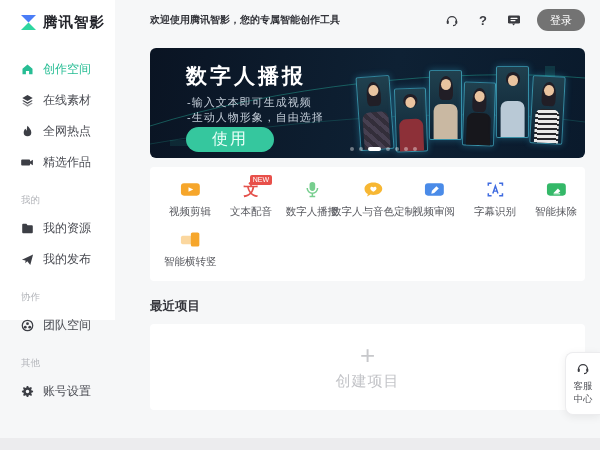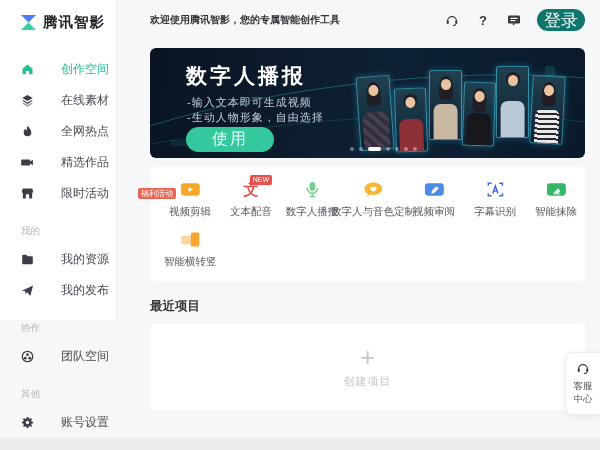--- a/index.html
+++ b/index.html
@@ -6,35 +6,35 @@
   html,body { width:600px; height:450px; overflow:hidden; }
   body { font-family:"Liberation Sans","DejaVu Sans",sans-serif; background:#f6f7f8; position:relative; }
   .app { position:relative; width:600px; height:450px; }
 
   
   .sidebar { position:absolute; left:0; top:0; width:115px; height:320px; background:#fff; z-index:2; }
   .logo { display:flex; align-items:center; gap:6px; padding:13px 0 0 20px; cursor:pointer; }
   .logo svg { width:17px; height:17px; }
   .logo-text { font-size:14.5px; font-weight:bold; color:#23242a; letter-spacing:1px; }
   .menu { margin-top:22px; }
-  .menu-item { display:flex; align-items:center; gap:27px; height:31px; padding-left:21px; font-size:12px; color:#494b52; cursor:pointer; white-space:nowrap; }
+  .menu-item { display:flex; align-items:center; gap:9px; height:31px; padding-left:21px; font-size:12px; color:#494b52; cursor:pointer; white-space:nowrap; }
   .menu-item svg { width:13px; height:13px; fill:#3c3e45; flex:0 0 auto; }
   .menu-item.active { color:#27bd94; }
   .menu-item.active svg { fill:#27bd94; }
   .side-badge { font-size:8px; color:#fff; background:#ee6352; border-radius:2px; padding:1.5px 3px; margin-left:2px; line-height:1; }
   .group-title { font-size:9.5px; color:#b3b5ba; padding:16px 0 6px 21px; }
 
   
   .main { position:absolute; left:115px; top:0; width:485px; height:450px; }
   .topbar { display:flex; align-items:center; height:40px; padding:0 15px 0 35px; gap:15px; }
   .welcome { flex:1; font-size:10px; font-weight:bold; color:#33343a; }
   .top-ico { width:16px; height:16px; display:flex; align-items:center; justify-content:center; cursor:pointer; color:#3a3b40; }
   .top-ico svg { width:14px; height:14px; }
   .help-q { font-size:13px; font-weight:bold; color:#3a3b40; }
-  .login-btn { width:48px; height:22px; border:none; border-radius:11px; background:#0f766e; color:#fff; font-size:17px; cursor:pointer; font-family:Liberation Serif, serif; }
+  .login-btn { width:48px; height:22px; border:none; border-radius:11px; background:#737373; color:#fff; font-size:11px; cursor:pointer; font-family:Liberation Serif, serif; }
 
   
   .banner { position:relative; margin:8px 15px 0 35px; height:110px; border-radius:6px; overflow:hidden; background:linear-gradient(100deg,#0a1423 0%,#0e2134 55%,#0a1a2c 100%); }
   .banner-decor { position:absolute; inset:0; }
   .banner-title { position:absolute; left:36px; top:14px; font-size:21px; font-weight:bold; color:#fff; letter-spacing:3px; }
   .banner-line { position:absolute; left:37px; font-size:11px; color:#c3cdd8; letter-spacing:1px;text-align:center; }
   .bl1 { top:47px; } .bl2 { top:62px; }
   .banner-cta { position:absolute; left:36px; top:79px; width:88px; height:25px; border:none; border-radius:13px; background:#35c79e; color:#eafff8; font-size:16px; letter-spacing:2px; cursor:pointer; font-family:inherit; }
   .dots { position:absolute; left:200px; bottom:7px; display:flex; align-items:center; gap:5px; }
   .dot { width:4px; height:4px; border-radius:2px; background:rgba(255,255,255,.4); cursor:pointer; }
@@ -55,21 +55,21 @@
   .tool { display:flex; flex-direction:column; align-items:center; cursor:pointer; margin-right:9px; min-width:52px; }
   .tool-ico { position:relative; height:19px; display:flex; align-items:center; justify-content:center; }
   .tool-ico svg { height:17px; }
   .tool-label { margin-top:6px; font-size:10.5px; color:#57585e; white-space:nowrap; }
   .wen { font-size:15px; font-weight:bold; color:#e4504a; line-height:17px; }
   .new-badge { position:absolute; top:-5px; right:-13px; background:#e8504a; color:#fff; font-size:7px; padding:1px 2.5px; border-radius:2px; line-height:1.2; }
 
   .recent-card { position:relative; height:86px; }
   .create { position:absolute; left:50%; top:50%; transform:translate(-50%,-50%); text-align:center; cursor:pointer; }
   .plus { font-size:26px; font-weight:300; color:#c7c8cb; line-height:24px; }
-  .create-label { margin-top:5px; font-size:11px; color:#c3c4c8; letter-spacing:1px; }
+  .create-label { margin-top:5px; font-size:15px; color:#c3c4c8; letter-spacing:1px; }
 
   
   .support { position:absolute; right:0; top:352px; width:35px; padding:8px 0 9px; background:#fff; border:1px solid #ececee; border-right:none; border-radius:8px 0 0 8px; box-shadow:0 2px 8px rgba(0,0,0,.07); text-align:center; cursor:pointer; z-index:6; }
   .support svg { width:14px; height:14px; }
   .support-line { font-size:9.5px; color:#55565c; line-height:13px; }
 
   .bottom-strip { position:absolute; left:0; bottom:0; width:600px; height:12px; background:#ececee; z-index:7; }
 </style>
 </head>
 <body>
@@ -104,27 +104,20 @@
         <svg viewBox="0 0 14 14">
             <path d="M7 .9c1.9 2.4 4.1 4.3 4.1 7.1a4.1 4.1 0 0 1-8.2 0c0-1.5.7-2.7 1.7-3.9.6.8 1.3 1.4 1.8 2.2-.2-2-.1-3.7.6-5.4Z"></path>
           </svg>
         <span>全网热点</span>
       </div>
       <div class="menu-item">
         <svg viewBox="0 0 14 14">
             <path d="M1.2 3.8h7.6a1 1 0 0 1 1 1v1l3-1.7v5.8l-3-1.7v1a1 1 0 0 1-1 1H1.2a1 1 0 0 1-1-1V4.8a1 1 0 0 1 1-1Z"></path>
           </svg>
         <span>精选作品</span>
-      </div>
-      <div class="menu-item">
-        <svg viewBox="0 0 14 14">
-            <path d="M2 1.6h10l1.1 3.1c0 .8-.5 1.5-1.1 1.8v5.9H2V6.5C1.4 6.2.9 5.5.9 4.7Zm3.2 6.2v4.6h3.6V7.8Z"></path>
-          </svg>
-        <span>限时活动</span>
-        <span class="side-badge">福利活动</span>
       </div>
     </nav>
 
     <div class="group-title">我的</div>
     <div class="menu-item">
       <svg viewBox="0 0 14 14">
           <path d="M1.3 3a1 1 0 0 1 1-1h3.5L7 3.5h4.7a1 1 0 0 1 1 1V11a1 1 0 0 1-1 1H2.3a1 1 0 0 1-1-1Z"></path>
         </svg>
       <span>我的资源</span>
     </div>

